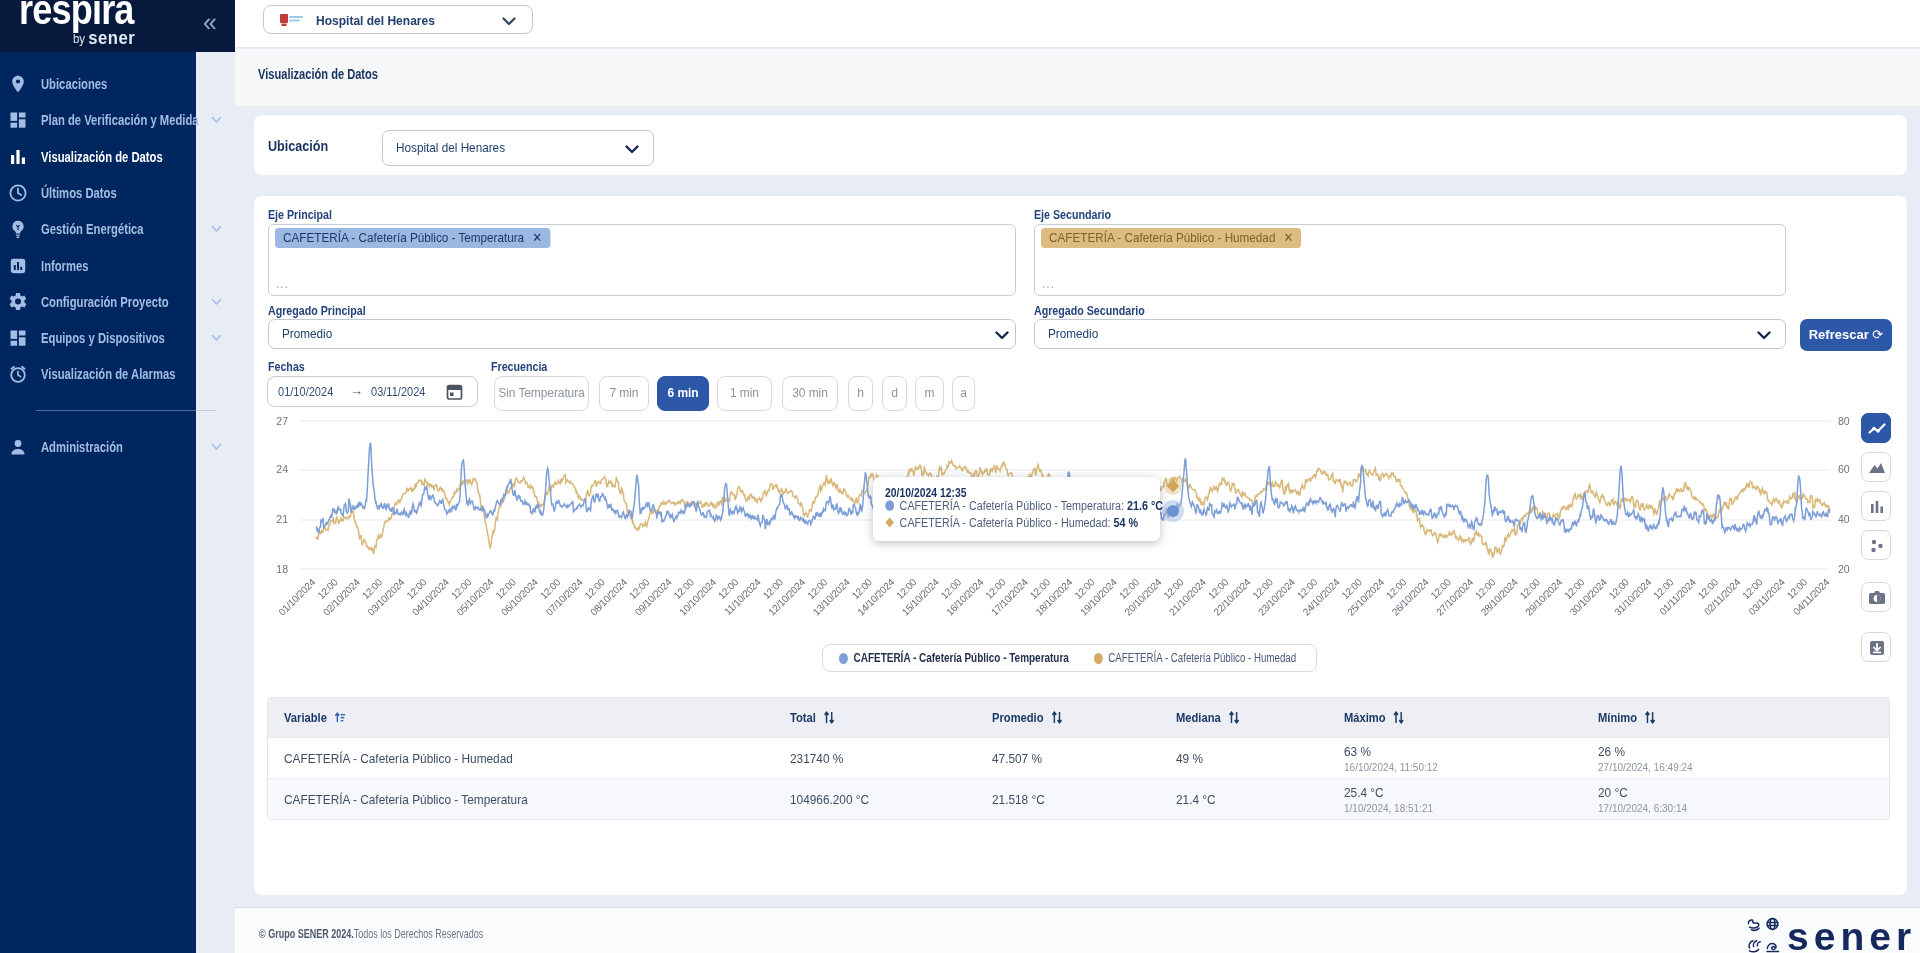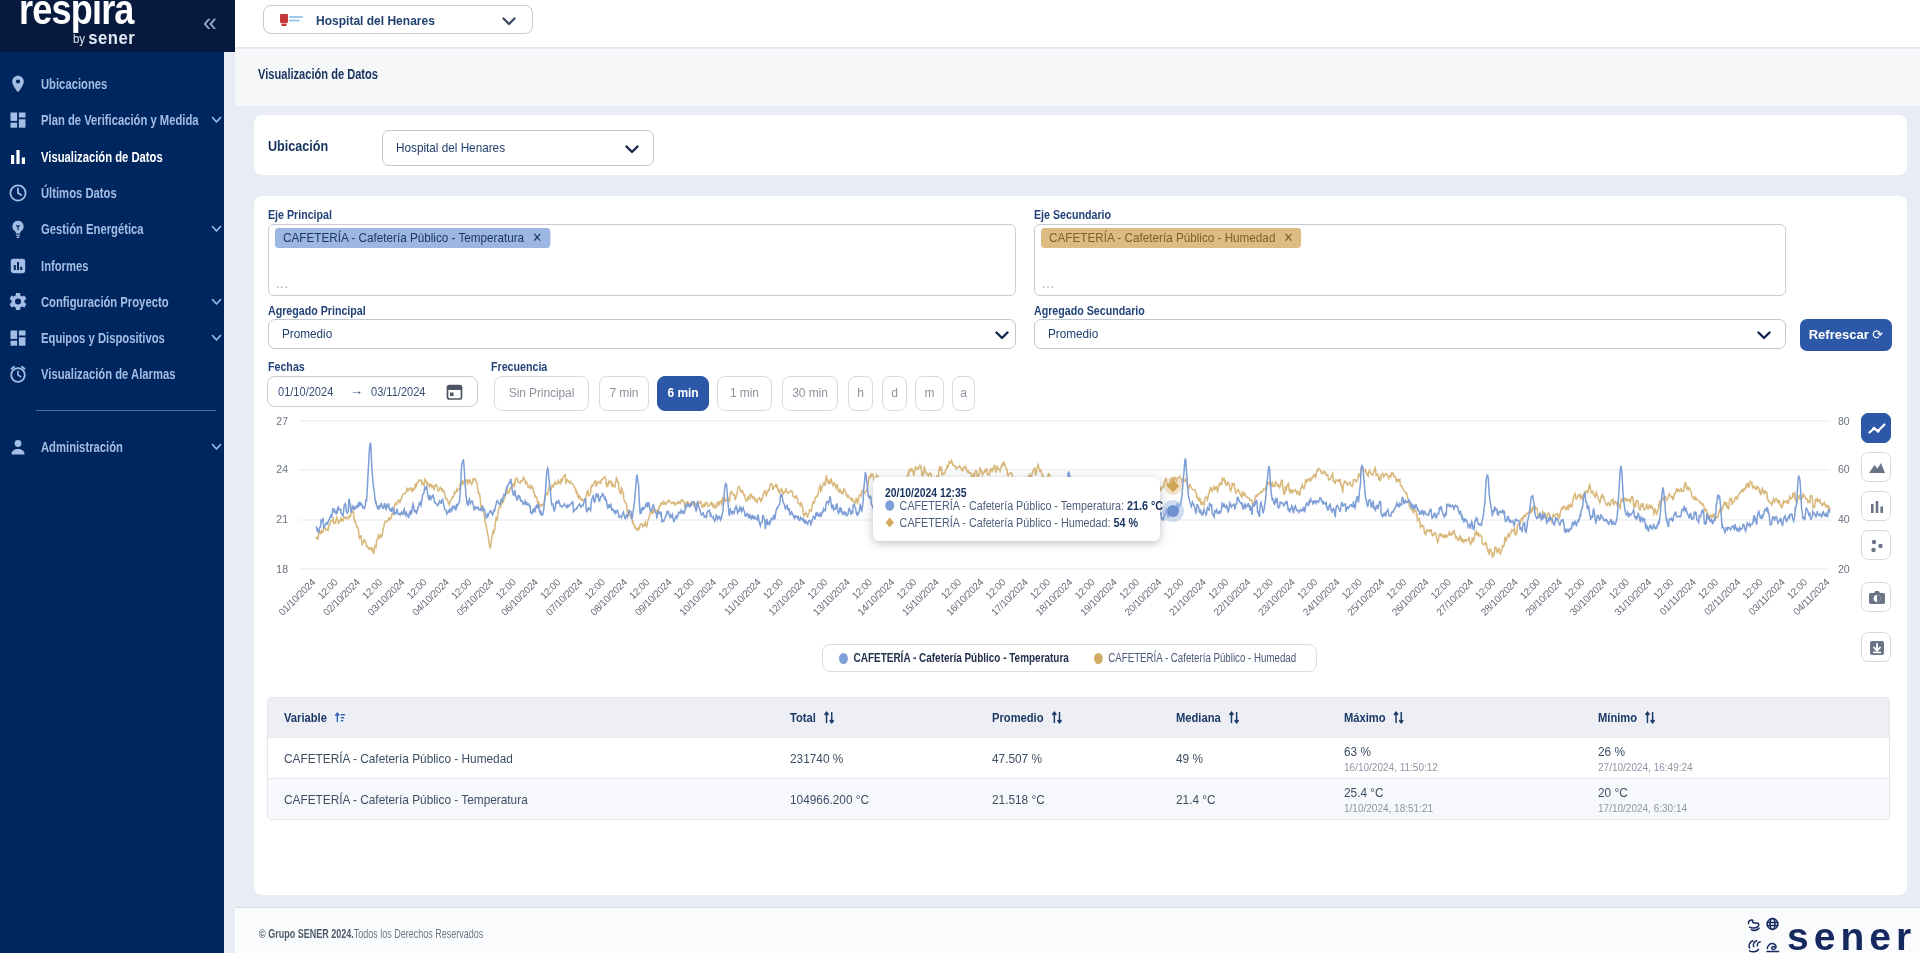--- a/index.html
+++ b/index.html
@@ -2,21 +2,21 @@
 <html lang="es"><head>
 <meta charset="utf-8">
 <title>Visualización de Datos</title>
 <style>
 * { margin:0; padding:0; box-sizing:border-box; }
 html,body { width:1920px; height:953px; overflow:hidden; }
 body { font-family:"Liberation Sans",sans-serif; background:#e8ecf4; position:relative; }
 .abs { position:absolute; }
 
 
-#sidebar { left:0; top:0; width:224px; height:953px; background:#00265f; z-index:5; }
+#sidebar { left:0; top:0; width:196px; height:953px; background:#00265f; z-index:5; }
 #sbhead { position:absolute; left:0; top:0; width:235px; height:52px; background:#071a3e; overflow:hidden; }
 #logo-respira { position:absolute; left:19px; top:-15px; font-size:43px; font-weight:700; color:#fff; letter-spacing:-1px; transform:scaleX(0.84); transform-origin:0 0; }
 #logo-by { position:absolute; left:73px; top:27px; font-size:13px; color:#dfe7f2; transform:scaleX(0.88); transform-origin:0 0; white-space:nowrap; }
 #logo-by b { font-size:19px; letter-spacing:0.5px; vertical-align:-1px; }
 #collapse { position:absolute; left:203px; top:8px; font-size:25px; color:#93a7c6; font-weight:400; }
 .mi { position:absolute; left:0; width:235px; height:36px; color:#a4bde4; }
 .mi .ic { position:absolute; left:8px; top:8px; width:20px; height:20px; }
 .mi .tx { position:absolute; left:41px; top:9px; font-size:15px; font-weight:700; white-space:nowrap; transform:scaleX(0.75); transform-origin:0 0; }
 .mi .ch { position:absolute; left:211px; top:14px; width:11px; height:8px; }
 .mi.active { color:#ffffff; }
@@ -264,21 +264,21 @@
     <div class="d1">01/10/2024</div>
       <div class="ar">→</div>
       <div class="d2">03/11/2024</div>
     <svg class="cal" viewBox="0 0 17 18">
         <rect x="1.5" y="2.5" width="14" height="13.5" rx="2" fill="none" stroke="#4b5563" stroke-width="1.7"></rect>
         <rect x="1.5" y="2.5" width="14" height="4.5" fill="#4b5563"></rect>
         <rect x="4" y="9.5" width="3.5" height="3.5" fill="#4b5563"></rect>
       </svg>
   </div>
   <div class="flabel" style="left:237px; top:163px;">Frecuencia</div>
-  <div class="fbtn" style="left:240px; width:95px; line-height:33px;">Sin Principal</div>
+  <div class="fbtn" style="left:240px; width:95px; line-height:33px;">Sin Temperatura</div>
   <div class="fbtn" style="left:345px; width:50px; line-height:33px;">7 min</div>
   <div class="fbtn on" style="left:403px; width:52px; line-height:33px;">6 min</div>
   <div class="fbtn" style="left:463px; width:55px; line-height:33px;">1 min</div>
   <div class="fbtn" style="left:528px; width:56px; line-height:33px;">30 min</div>
   <div class="fbtn" style="left:594px; width:25px; line-height:33px;">h</div>
   <div class="fbtn" style="left:628px; width:25px; line-height:33px;">d</div>
   <div class="fbtn" style="left:661px; width:29px; line-height:33px;">m</div>
   <div class="fbtn" style="left:698px; width:23px; line-height:33px;">a</div>
 
   <div style="position:absolute;left:0;top:209px;width:1653px;height:250px;"><svg id="chart" width="1653" height="250" viewBox="0 0 1653 250">

